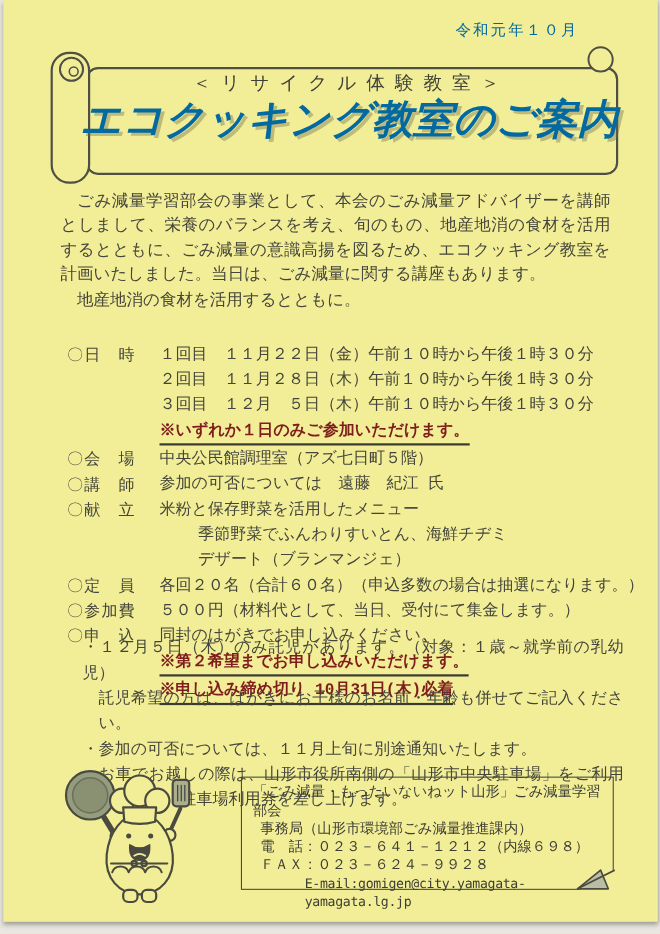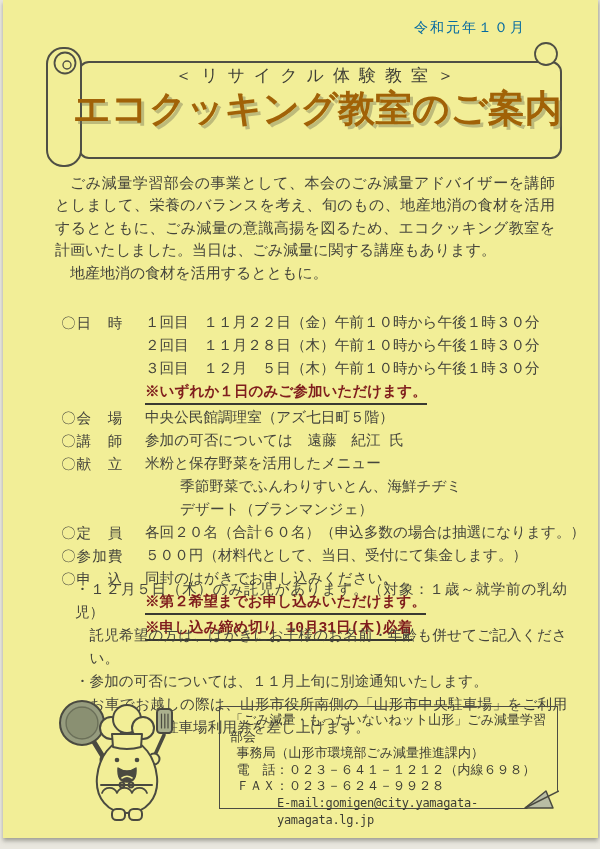--- a/index.html
+++ b/index.html
@@ -22,22 +22,23 @@
   .banner-wrap{position:absolute;left:36px;top:34px;width:528px;height:134px;}
   .banner-wrap svg{position:absolute;left:0;top:0;}
   .banner-subtitle{
     position:absolute;left:50px;top:30px;width:460px;
     text-align:center;font-size:17px;letter-spacing:9px;color:#3f3f36;
     white-space:nowrap;
   }
   .banner-title{
     position:absolute;left:34px;top:53px;width:480px;
     text-align:right;font-size:37px;font-weight:900;line-height:1.2;
-    color:#a16207;letter-spacing:0px;white-space:nowrap;
+    color:#0369a1;letter-spacing:0px;white-space:nowrap;
     text-shadow:3px 3px 0 rgba(110,108,80,.40);
+    font-style:italic;
   }
   
   .intro{
     position:absolute;left:52px;top:172px;width:500px;
     font-size:15px;line-height:22.4px;text-align:justify;
   }
   .intro p{margin:0;text-indent:1em;}
   
   .details{
     position:absolute;left:58px;top:282px;width:520px;

